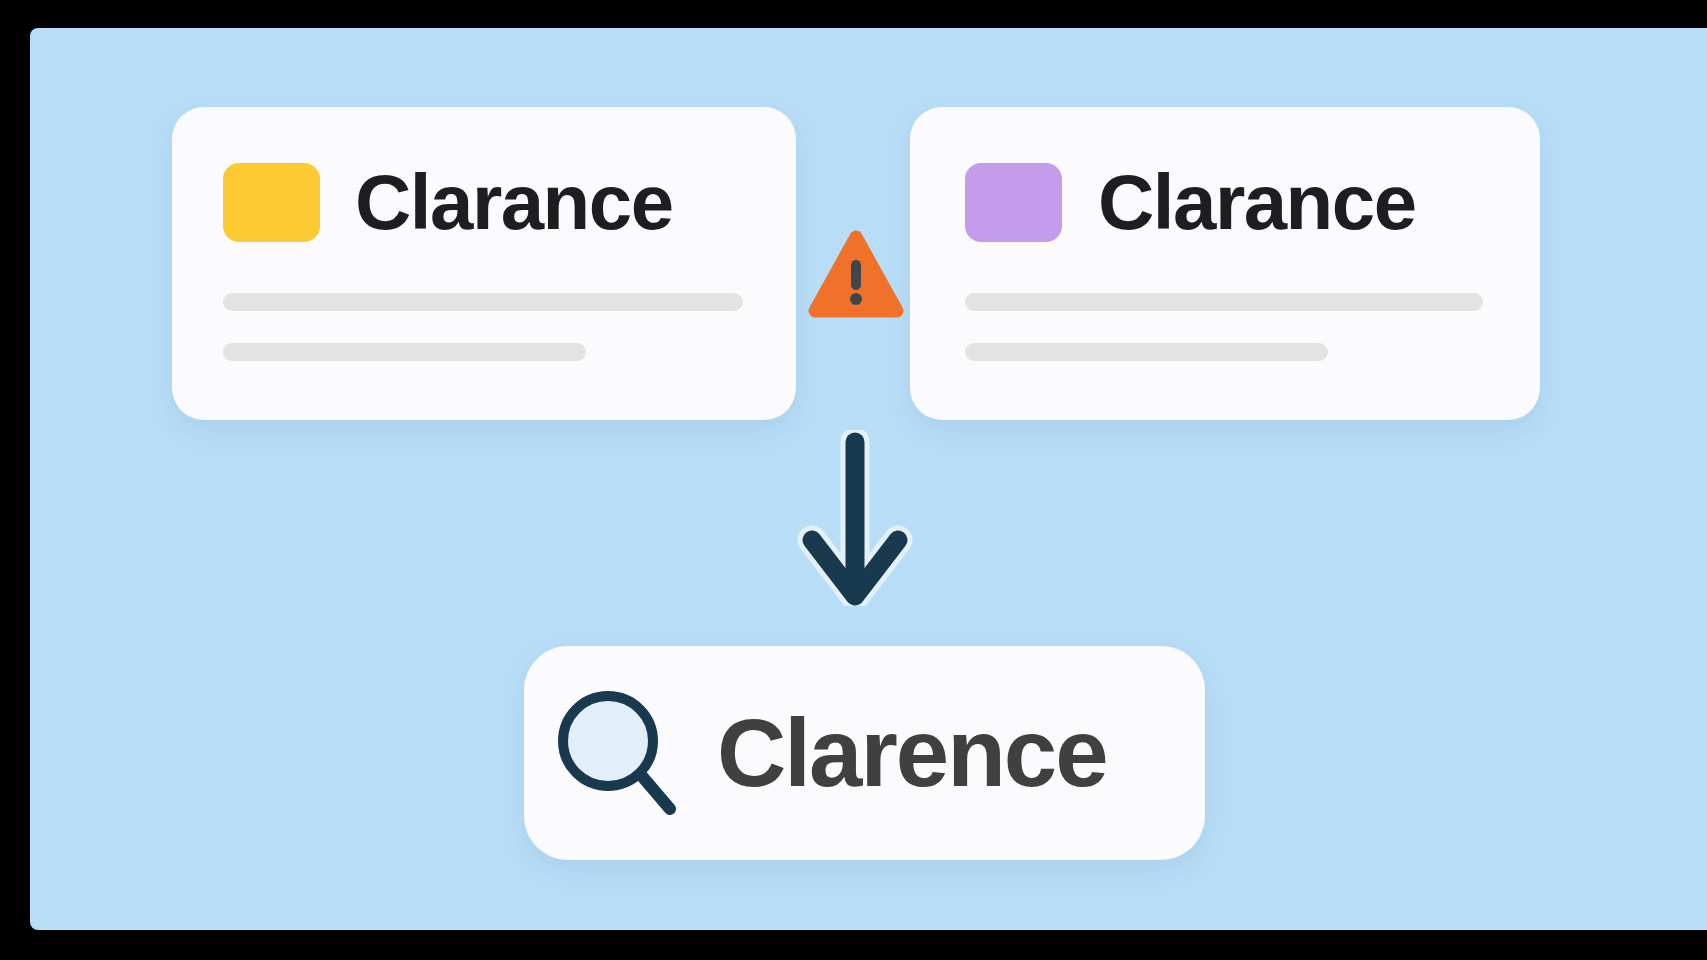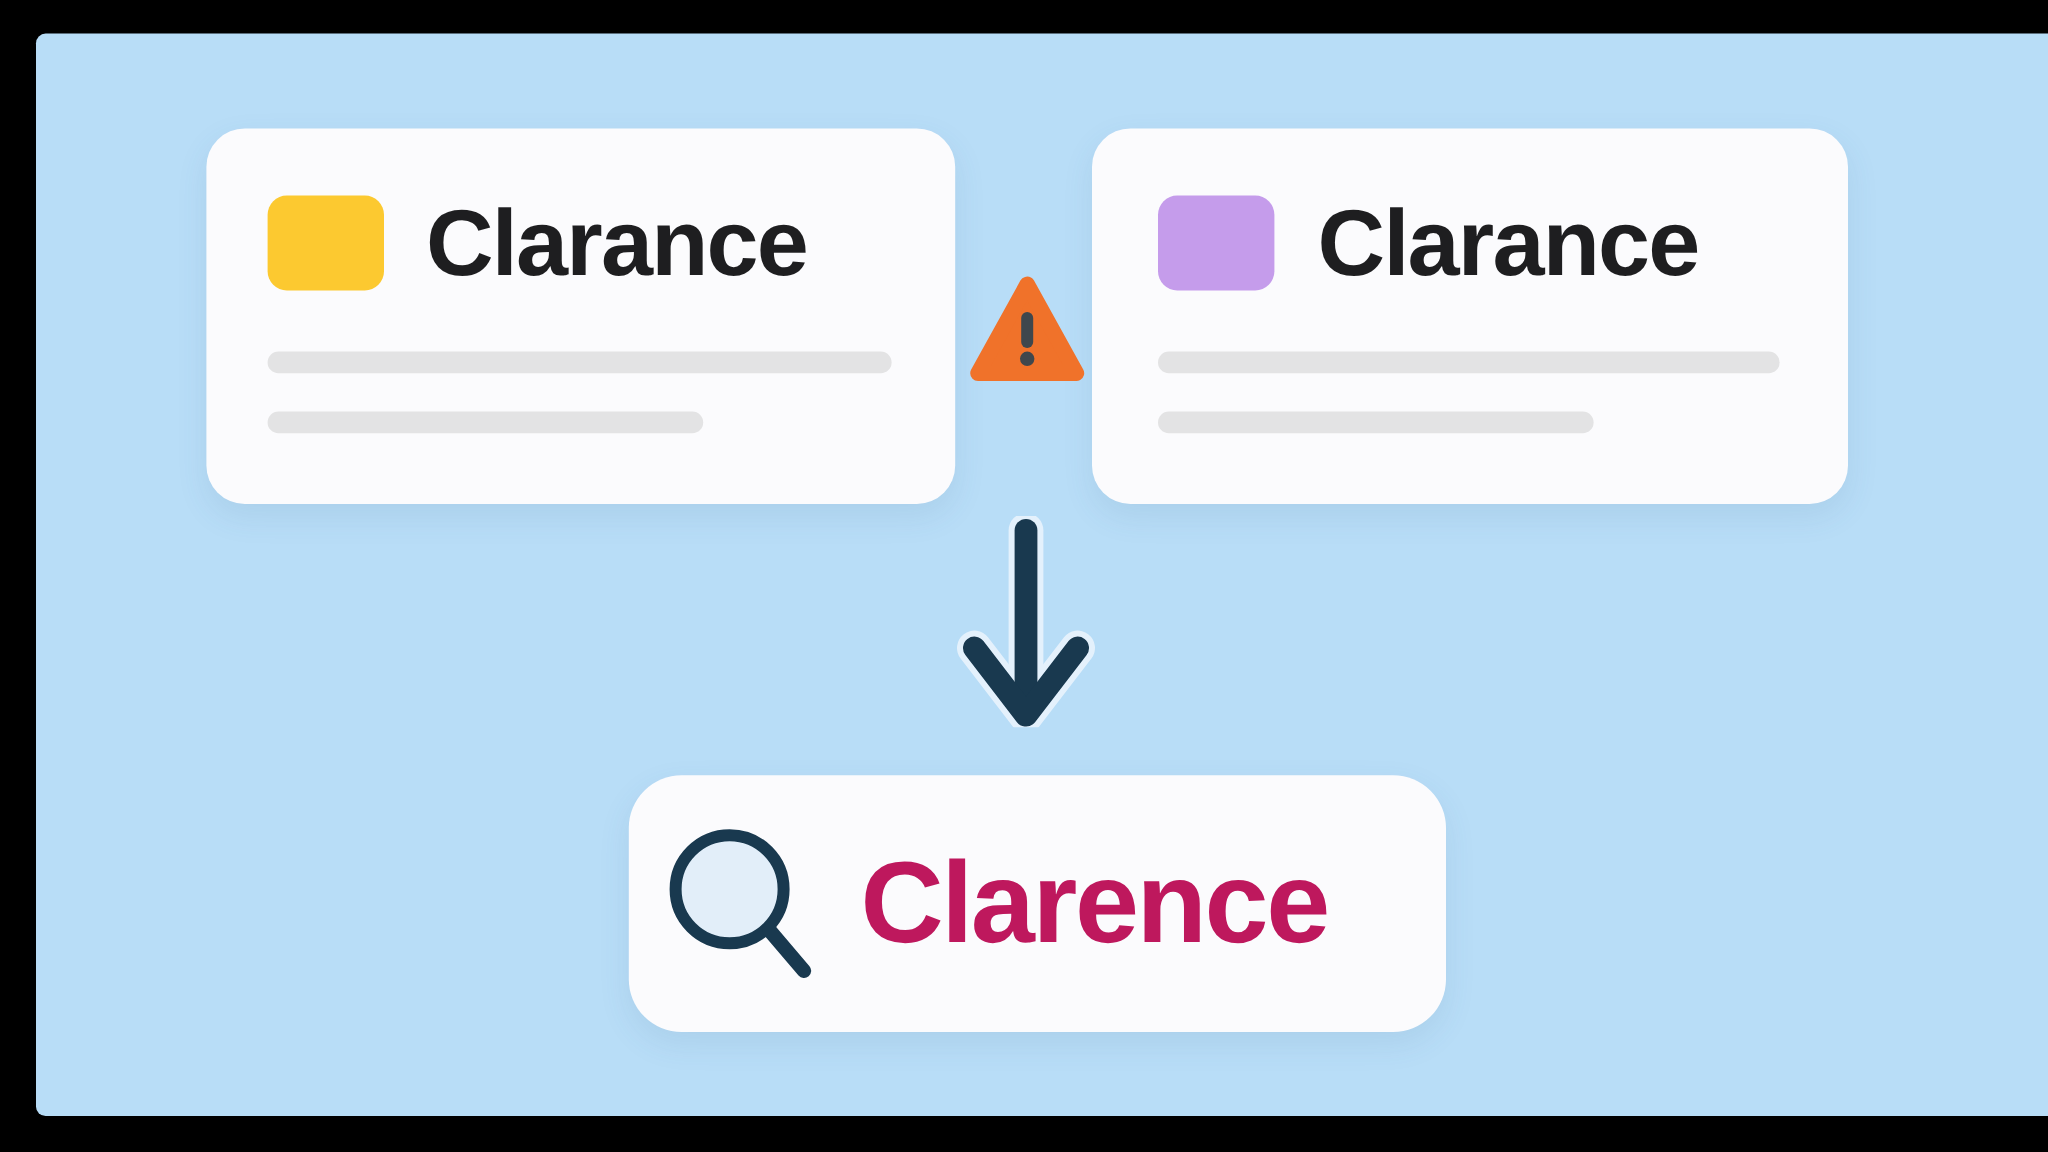--- a/index.html
+++ b/index.html
@@ -142,17 +142,17 @@
       </g>
     </svg>
 
     <div class="search">
       <svg class="search-icon-svg" viewBox="0 0 130 140">
         <g style="color:#19394f">
           <circle cx="60" cy="60" r="45" stroke="currentColor" stroke-width="10" style="fill:#e2eef9"></circle>
           <path d="M93 94 L122 128" stroke="currentColor" stroke-width="12" stroke-linecap="round" fill="none"></path>
         </g>
       </svg>
-      <div class="query" style="color: #be185d;">Clarence</div>
+      <div class="query" style="color: #404040;">Clarence</div>
     </div>
 
   </div>
 </div>
 
 </body></html>

